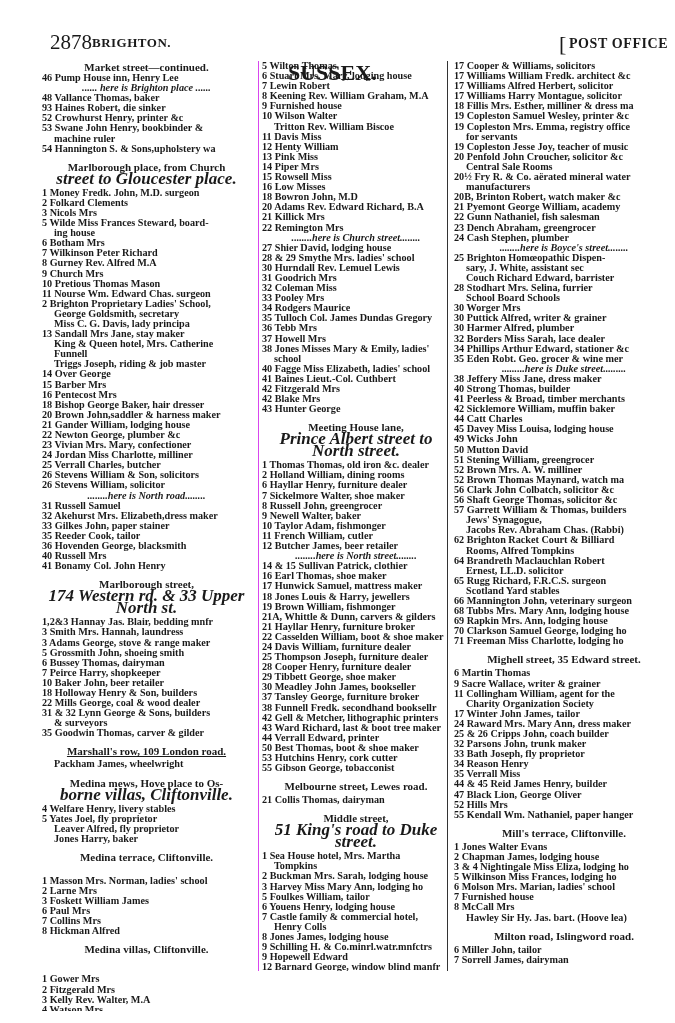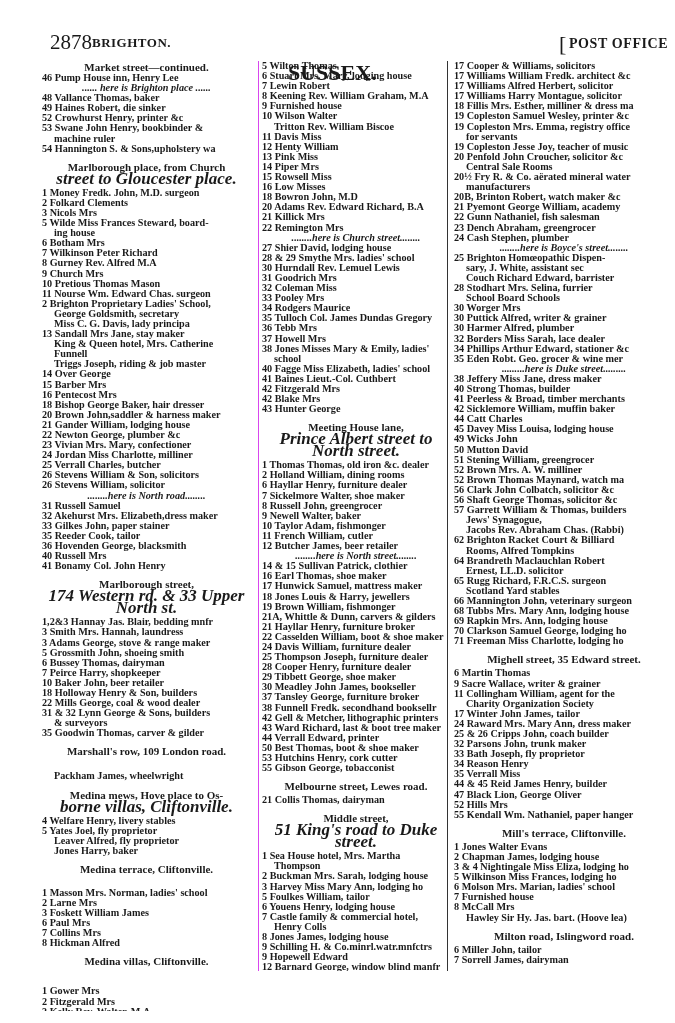--- a/index.html
+++ b/index.html
@@ -32,21 +32,21 @@
   <span class="county">SUSSEX.</span>
   <span class="office"><span class="br">[</span><span>POST OFFICE</span></span>
 </div>
 
 <div class="cols">
   <div class="col col1" id="col1">
       <div class="street" style="margin-top: 0px;">Market street—continued.</div>
       <div class="entry">46 Pump House inn, Henry Lee</div>
       <div class="here">...... here is Brighton place ......</div>
       <div class="entry">48 Vallance Thomas, baker</div>
-      <div class="entry">49 Haines Robert, die sinker</div>
+      <div class="entry">93 Haines Robert, die sinker</div>
       <div class="entry">52 Crowhurst Henry, printer &amp;c</div>
       <div class="entry">53 Swane John Henry, bookbinder &amp;</div>
       <div class="entry indent">machine ruler</div>
       <div class="entry">54 Hannington S. &amp; Sons,upholstery wa</div>
       <div class="street">Marlborough place, from Church</div>
       <div class="street-line2">street to Gloucester place.</div>
       <div class="entry">1 Money Fredk. John, M.D. surgeon</div>
       <div class="entry">2 Folkard Clements</div>
       <div class="entry">3 Nicols Mrs</div>
       <div class="entry">5 Wilde Miss Frances Steward, board-</div>
@@ -91,21 +91,21 @@
       <div class="entry">3 Adams George, stove &amp; range maker</div>
       <div class="entry">5 Grossmith John, shoeing smith</div>
       <div class="entry">6 Bussey Thomas, dairyman</div>
       <div class="entry">7 Peirce Harry, shopkeeper</div>
       <div class="entry">10 Baker John, beer retailer</div>
       <div class="entry">18 Holloway Henry &amp; Son, builders</div>
       <div class="entry">22 Mills George, coal &amp; wood dealer</div>
       <div class="entry">31 &amp; 32 Lynn George &amp; Sons, builders</div>
       <div class="entry indent">&amp; surveyors</div>
       <div class="entry">35 Goodwin Thomas, carver &amp; gilder</div>
-      <div class="street" style="margin-bottom: 14px;">Marshall's row, 109 London road.</div>
+      <div class="street" style="margin-bottom: 2px; text-decoration: underline;">Marshall's row, 109 London road.</div>
       <div class="entry indent">Packham James, wheelwright</div>
       <div class="street">Medina mews, Hove place to Os-</div>
       <div class="street-line2">borne villas, Cliftonville.</div>
       <div class="entry">4 Welfare Henry, livery stables</div>
       <div class="entry">5 Yates Joel, fly proprietor</div>
       <div class="entry indent">Leaver Alfred, fly proprietor</div>
       <div class="entry indent">Jones Harry, baker</div>
       <div class="street" style="margin-bottom: 13px;">Medina terrace, Cliftonville.</div>
       <div class="entry">1 Masson Mrs. Norman, ladies' school</div>
       <div class="entry">2 Larne Mrs</div>
@@ -186,21 +186,21 @@
       <div class="entry">43 Ward Richard, last &amp; boot tree maker</div>
       <div class="entry">44 Verrall Edward, printer</div>
       <div class="entry">50 Best Thomas, boot &amp; shoe maker</div>
       <div class="entry">53 Hutchins Henry, cork cutter</div>
       <div class="entry">55 Gibson George, tobacconist</div>
       <div class="street" style="margin-bottom: 3px;">Melbourne street, Lewes road.</div>
       <div class="entry">21 Collis Thomas, dairyman</div>
       <div class="street">Middle street,</div>
       <div class="street-line2">51 King's road to Duke street.</div>
       <div class="entry">1 Sea House hotel, Mrs. Martha</div>
-      <div class="entry indent">Thompson</div>
+      <div class="entry indent">Tompkins</div>
       <div class="entry">2 Buckman Mrs. Sarah, lodging house</div>
       <div class="entry">3 Harvey Miss Mary Ann, lodging ho</div>
       <div class="entry">5 Foulkes William, tailor</div>
       <div class="entry">6 Youens Henry, lodging house</div>
       <div class="entry">7 Castle family &amp; commercial hotel,</div>
       <div class="entry indent">Henry Colls</div>
       <div class="entry">8 Jones James, lodging house</div>
       <div class="entry">9 Schilling H. &amp; Co.minrl.watr.mnfctrs</div>
       <div class="entry">9 Hopewell Edward</div>
       <div class="entry">12 Barnard George, window blind manfr</div>

